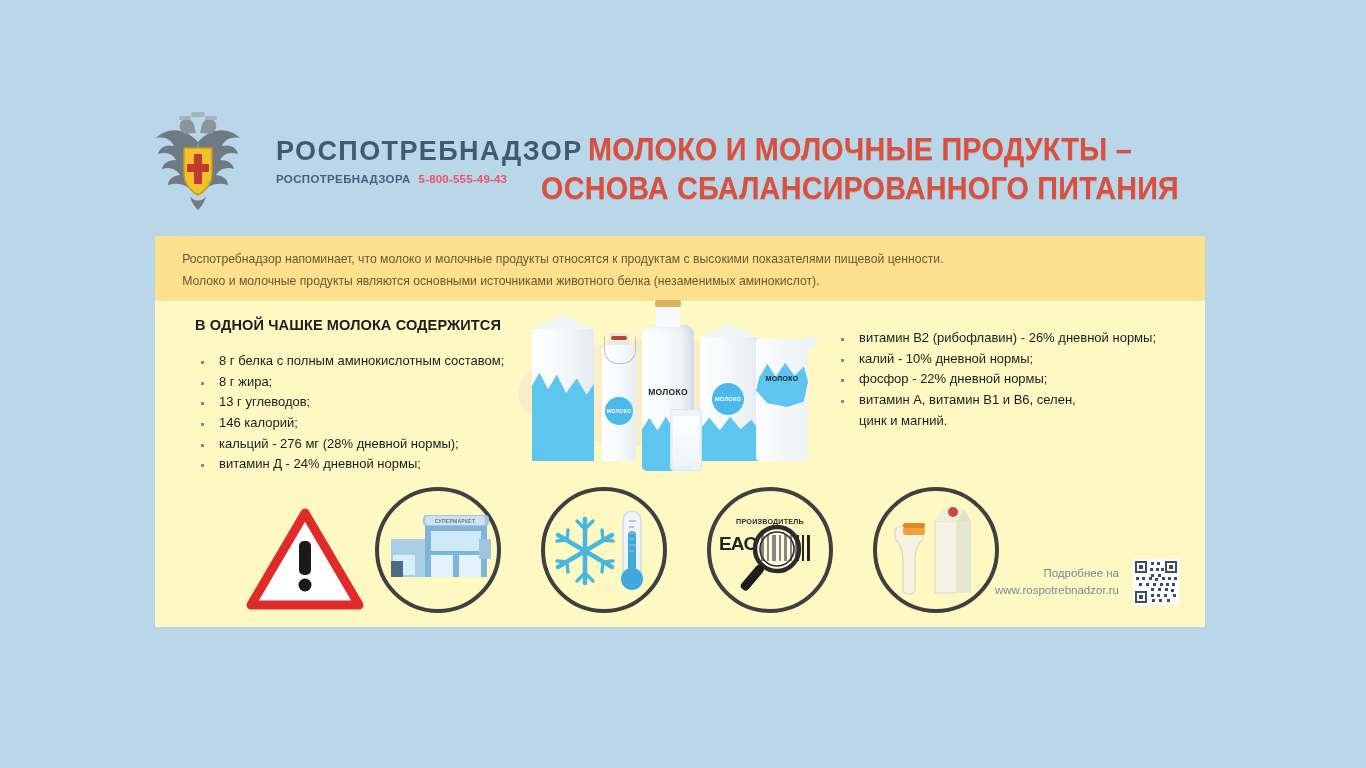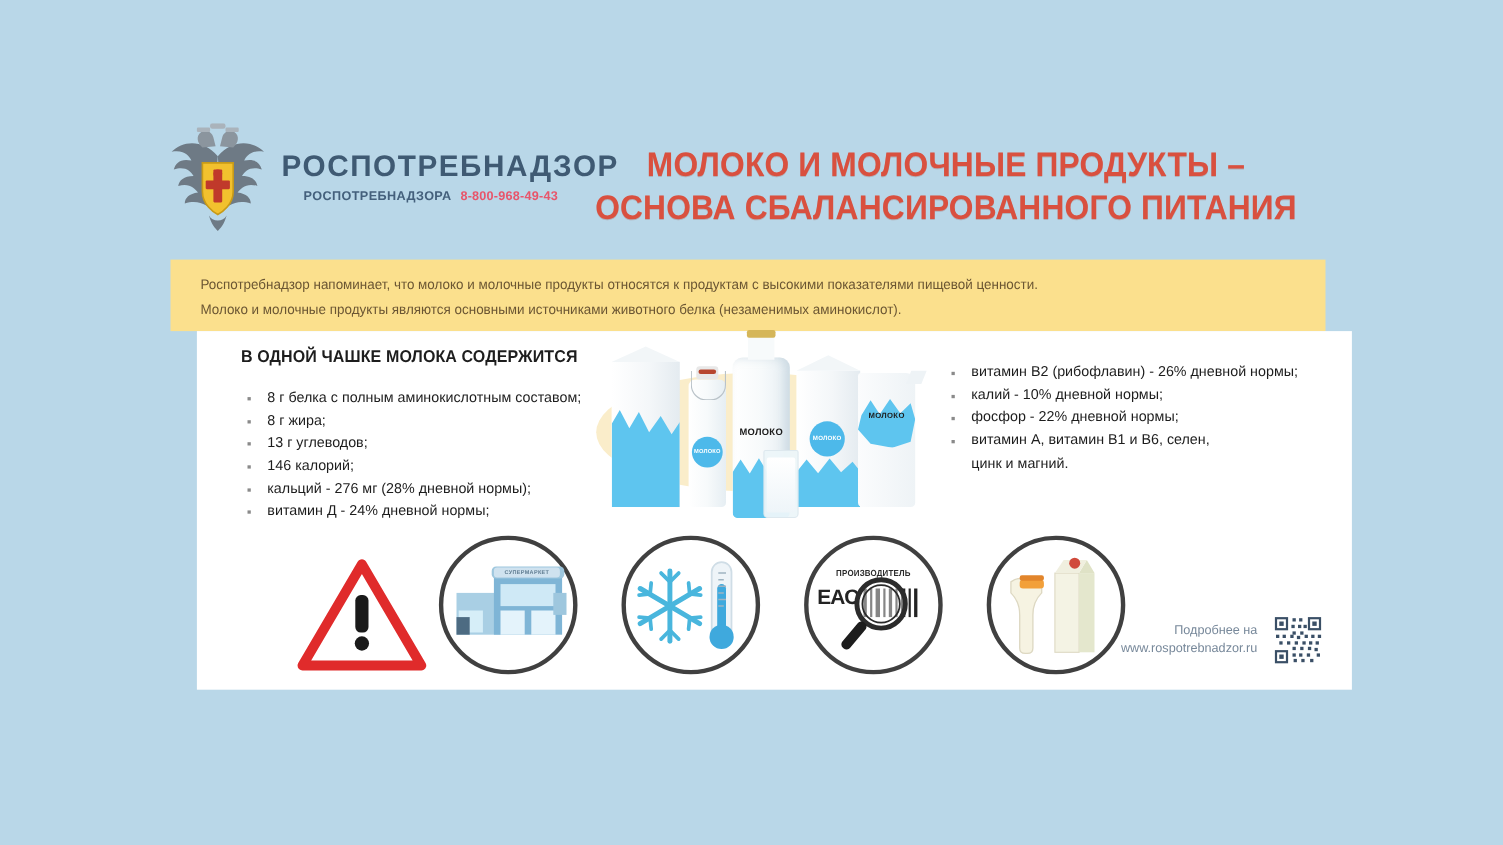--- a/index.html
+++ b/index.html
@@ -13,21 +13,21 @@
   .stage{position:absolute;left:0;top:0;width:1366px;height:768px;}
 
   
   .header{position:absolute;left:150px;top:112px;width:1060px;height:110px;}
 
   .logo-wrap{position:absolute;left:0;top:0;display:flex;align-items:center;gap:10px;}
   .eagle{width:96px;height:98px;position:relative;}
   .brand-block{padding-top:4px;}
   .brand-main{
     font-size:27px;font-weight:700;letter-spacing:1.4px;color:#3f5a73;
-    line-height:1;font-family:"Liberation Sans", sans-serif;
+    line-height:1;font-family:"Liberation Sans", sans-serif;margin-left:20px;
   }
   .brand-sub{
     font-size:11.5px;font-weight:700;letter-spacing:.35px;color:#44607c;
     line-height:1.42;margin-top:6px;
   }
   .brand-sub .row2{display:flex;gap:8px;align-items:baseline;padding-left:20px;}
   .phone{color:#e8556b;font-weight:700;letter-spacing:.2px;}
 
   .title{
     position:absolute;left:360px;top:18px;width:700px;text-align:center;
@@ -44,22 +44,21 @@
   }
   .banner p{
     margin:0;padding:13px 28px 0 28px;
     color:#6b5633;font-size:12.6px;line-height:1.72;
     transform:scaleX(.97);transform-origin:left top;
   }
 
   
   .card{
     position:absolute;left:155px;top:301px;width:1050px;height:326px;
-    background:#ffffff;
-    margin-left:24px;
+    background:#fef9c3;
   }
 
   .sec-title{
     position:absolute;left:40px;top:15px;
     font-size:15.5px;font-weight:700;color:#1d1d1d;letter-spacing:.1px;
     transform:scaleX(.94);transform-origin:left top;
   }
 
   ul.facts{list-style:none;margin:0;padding:0;}
   ul.facts li{
@@ -164,21 +163,21 @@
           </g>
 
           <path d="M40 84 c3 6 13 6 16 0 c-2 8 -6 12 -8 14 c-2 -2 -6 -6 -8 -14 Z" fill="#6e7a85"></path>
         </svg>
       </div>
       <div class="brand-block">
         <div class="brand-main">РОСПОТРЕБНАДЗОР</div>
         <div class="brand-sub">
           <div class="row2">
             <span>РОСПОТРЕБНАДЗОРА</span>
-            <span class="phone">8-800-968-49-43</span>
+            <span class="phone">5-800-555-49-43</span>
           </div>
         </div>
       </div>
     </div>
 
     <div class="title">
       <div>МОЛОКО И МОЛОЧНЫЕ ПРОДУКТЫ –</div>
       <div>ОСНОВА СБАЛАНСИРОВАННОГО ПИТАНИЯ</div>
     </div>
   </div>

